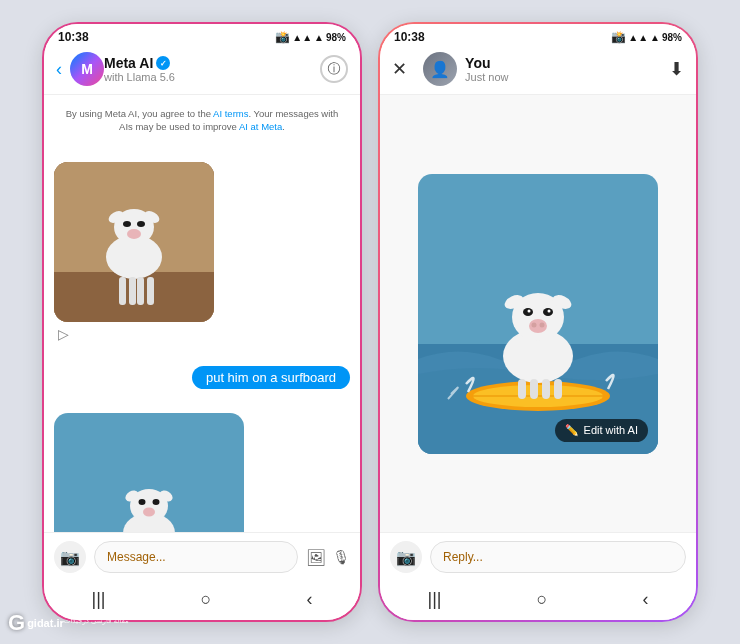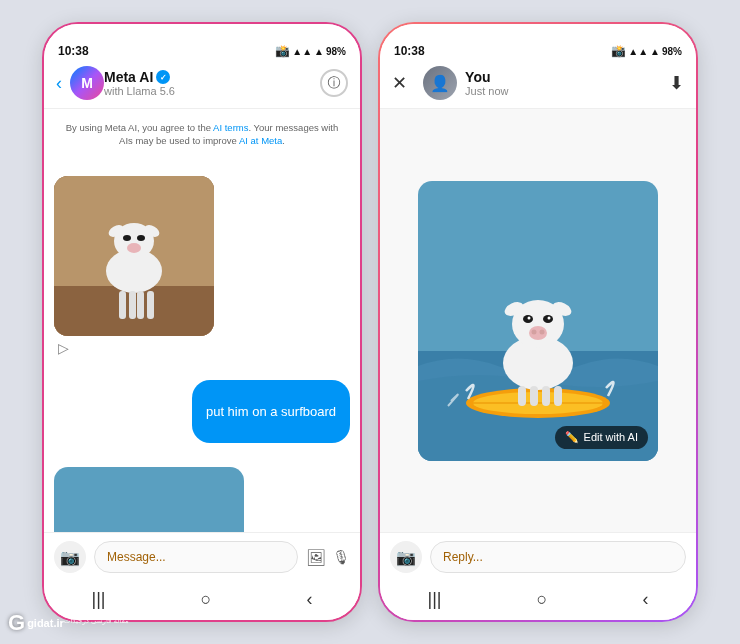--- a/index.html
+++ b/index.html
@@ -49,21 +49,21 @@
       background-image: linear-gradient(white, white), linear-gradient(135deg, #f87171, #e0408a, #a855f7);
       background-origin: border-box;
       background-clip: padding-box, border-box;
     }
 
     
     .status-bar {
       display: flex;
       align-items: center;
       justify-content: space-between;
-      padding: 20px 14px 2px;
+      padding: 6px 14px 2px;
       font-size: 11px;
       font-weight: 600;
       color: #111;
       background: #fff;
       flex-shrink: 0;
     }
 
     .status-bar .time { font-weight: 700; font-size: 12px; }
 
     
@@ -164,21 +164,21 @@
       margin-top: 4px;
       align-self: flex-end;
     }
 
     .send-arrow.left { align-self: flex-start; margin-left: 4px; }
 
     
     .bubble {
       background: #0095f6;
       color: white;
-      padding: 24px 14px;
+      padding: 4px 14px;
       border-radius: 18px;
       font-size: 13px;
       max-width: 220px;
     }
 
     
     .chat-input-bar {
       display: flex;
       align-items: center;
       padding: 8px 10px;

